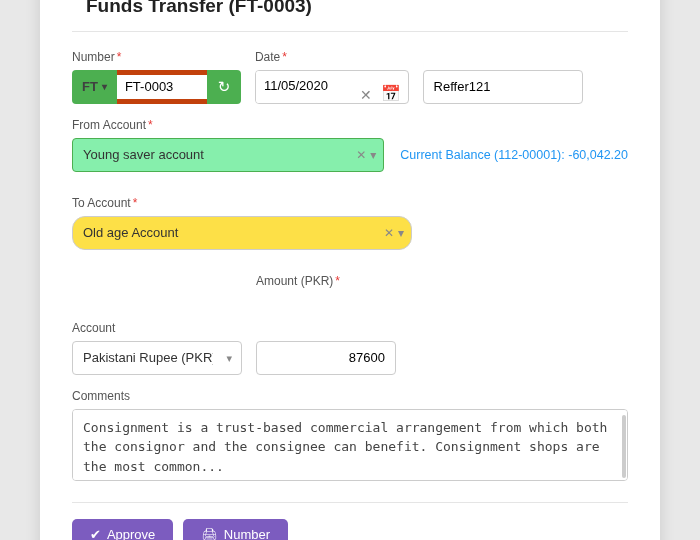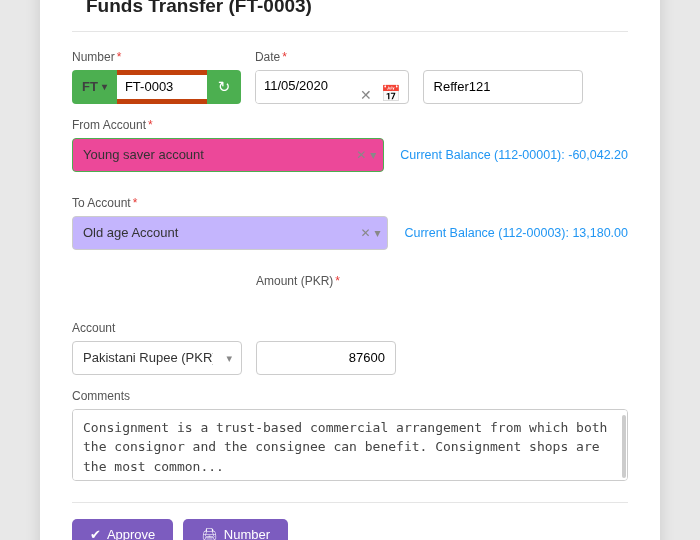--- a/index.html
+++ b/index.html
@@ -150,46 +150,46 @@
     }
     .account-select {
       width: 100%;
       border: 1.5px solid #4caf50;
       border-radius: 4px;
       height: 34px;
       padding: 0 32px 0 10px;
       font-size: 13px;
       outline: none;
       appearance: none;
-      background: #ec4899;
+      background: #86efac;
       cursor: pointer;
       color: #333;
     }
     .account-select-icons {
       position: absolute;
       right: 8px;
       top: 50%;
       transform: translateY(-50%);
       display: flex;
       gap: 4px;
       align-items: center;
       pointer-events: none;
       color: #888;
       font-size: 12px;
     }
     .account-select2 {
       width: 100%;
       border: 1px solid #ccc;
-      border-radius: 4px;
+      border-radius: 13px;
       height: 34px;
       padding: 0 32px 0 10px;
       font-size: 13px;
       outline: none;
       appearance: none;
-      background: #c4b5fd;
+      background: #fde047;
       cursor: pointer;
       color: #333;
     }
     .balance-text {
       color: #2196f3;
       font-size: 12.5px;
       white-space: nowrap;
     }
     .currency-select-wrap {
       position: relative;
@@ -354,21 +354,20 @@
     <div class="account-select-row">
       <div class="account-select-wrap">
         <select class="account-select2">
           <option value="Old age Account">Old age Account</option>
         </select>
         <div class="account-select-icons">
           <span>✕</span>
           <span>▾</span>
         </div>
       </div>
-      <span class="balance-text">Current Balance (112-00003): 13,180.00</span>
     </div>
   </div>
 
   <div class="form-row">
     <div class="form-group">
       <label>Account</label>
       <div class="currency-select-wrap">
         <select class="currency-select">
           <option value="Pakistani Rupee (PKR)">Pakistani Rupee (PKR)</option>
         </select>

